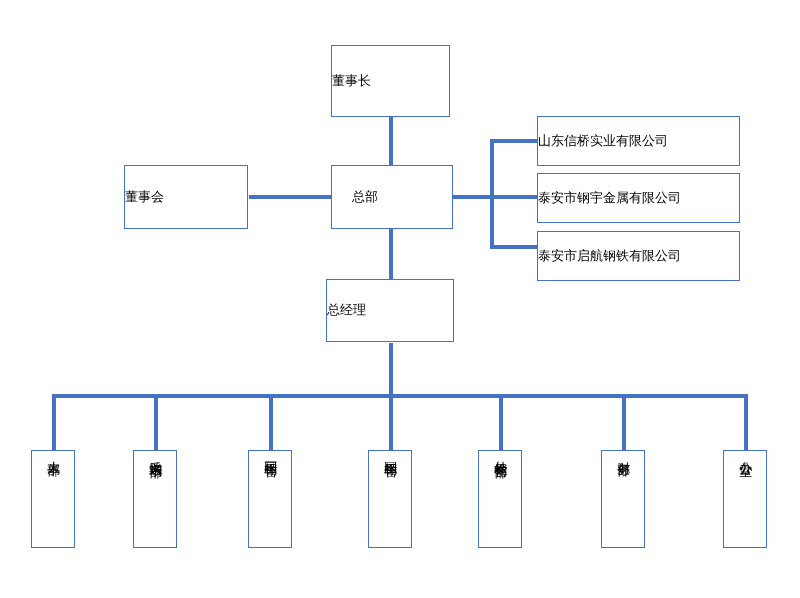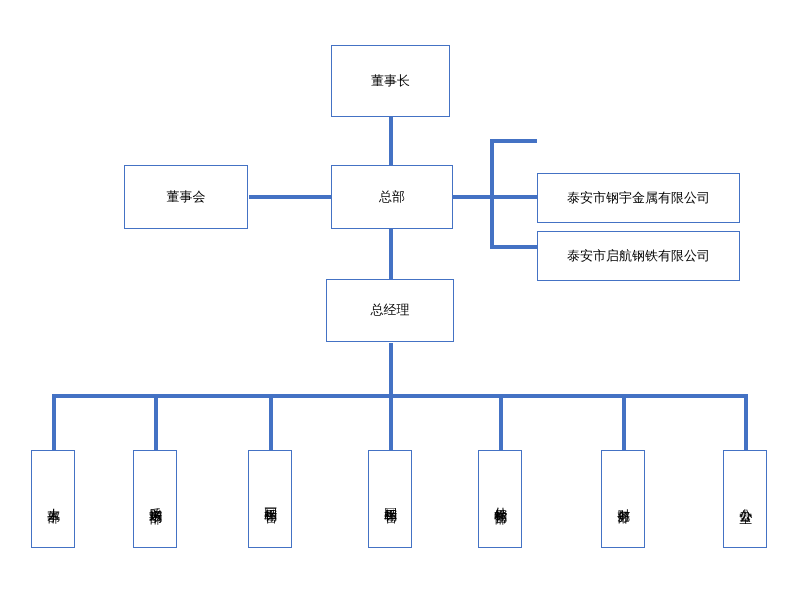--- a/index.html
+++ b/index.html
@@ -18,21 +18,21 @@
     background: #ffffff;
     overflow: hidden;
   }
   .node {
     position: absolute;
     box-sizing: border-box;
     border: 1px solid #4472C4;
     background: #ffffff;
     display: flex;
     align-items: center;
-    justify-content: center;
+    justify-content: flex-start;
     color: #000000;
     font-size: 13px;
     line-height: 1.25;
     z-index: 3;
   }
   .node.horizontal {
     writing-mode: horizontal-tb;
   }
   .node.vertical {
     writing-mode: vertical-rl;
@@ -85,24 +85,27 @@
   <div class="conn v" style="left:744px; top:394px; height:56px;"></div>
 
   <div class="node horizontal" style="left:331px; top:45px; width:119px; height:72px;">
     <span class="label">董事长</span>
   </div>
 
   <div class="node horizontal" style="left:124px; top:165px; width:124px; height:64px;">
     <span class="label">董事会</span>
   </div>
 
-  <div class="node horizontal" style="left:331px; top:165px; width:122px; height:64px;">
+  <div class="node horizontal" style="left:331px; top:165px; width:122px; height:64px;padding-left:20px;">
     <span class="label">总部</span>
   </div>
 
+  <div class="node horizontal" style="left:537px; top:116px; width:203px; height:50px;">
+    <span class="label">山东信桥实业有限公司</span>
+  </div>
 
   <div class="node horizontal" style="left:537px; top:173px; width:203px; height:50px;">
     <span class="label">泰安市钢宇金属有限公司</span>
   </div>
 
   <div class="node horizontal" style="left:537px; top:231px; width:203px; height:50px;">
     <span class="label">泰安市启航钢铁有限公司</span>
   </div>
 
   <div class="node horizontal" style="left:326px; top:279px; width:128px; height:63px;">

